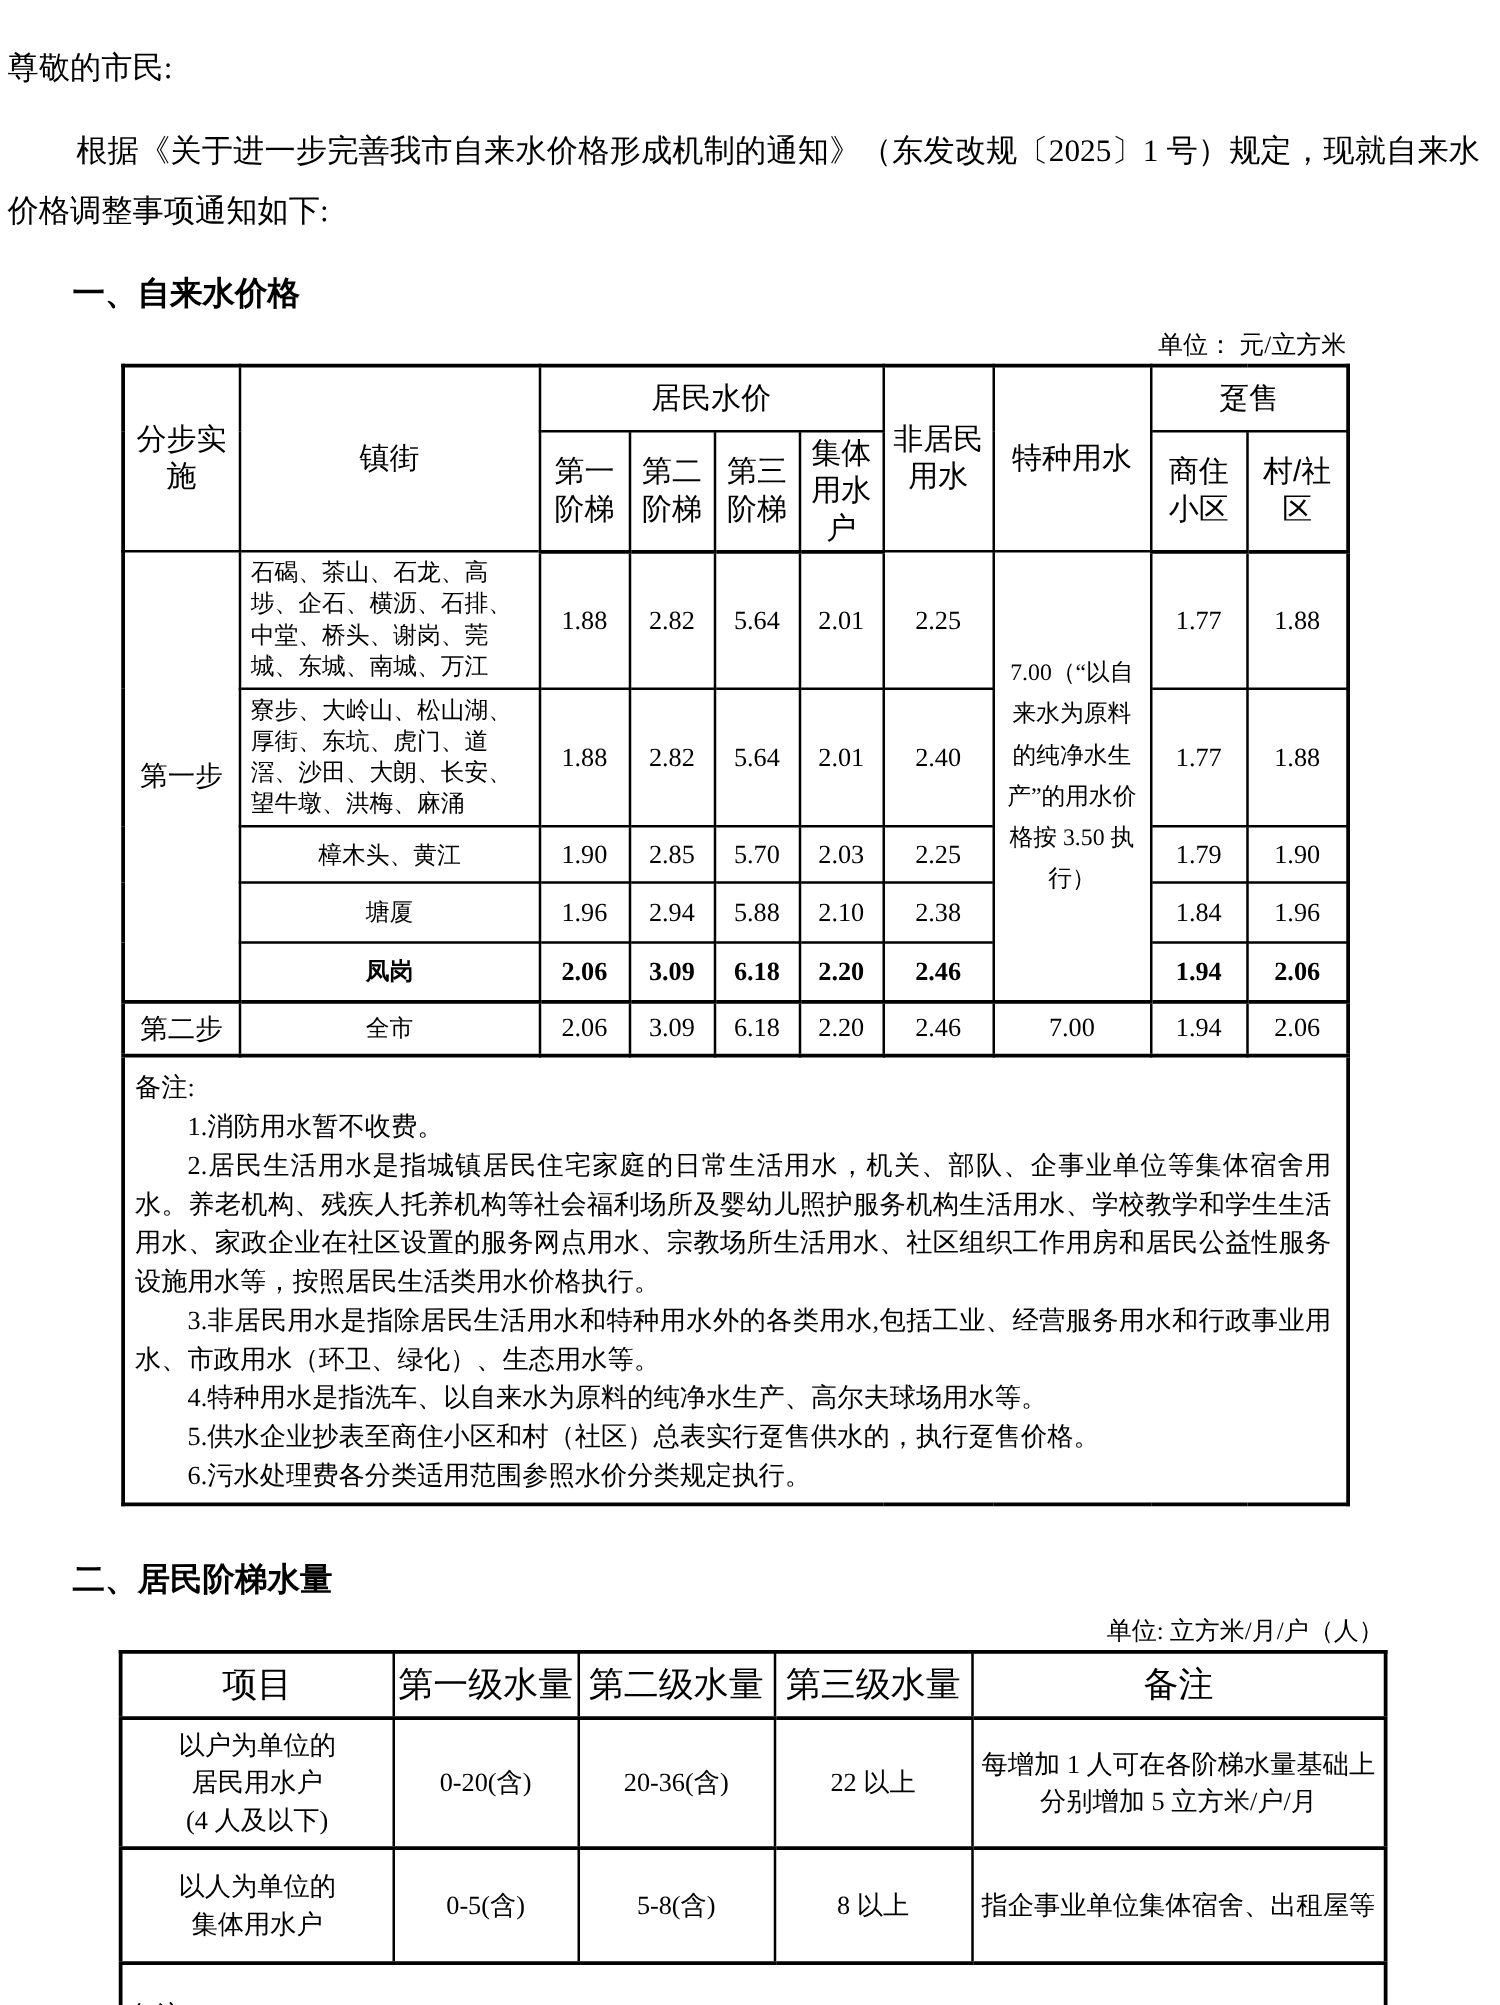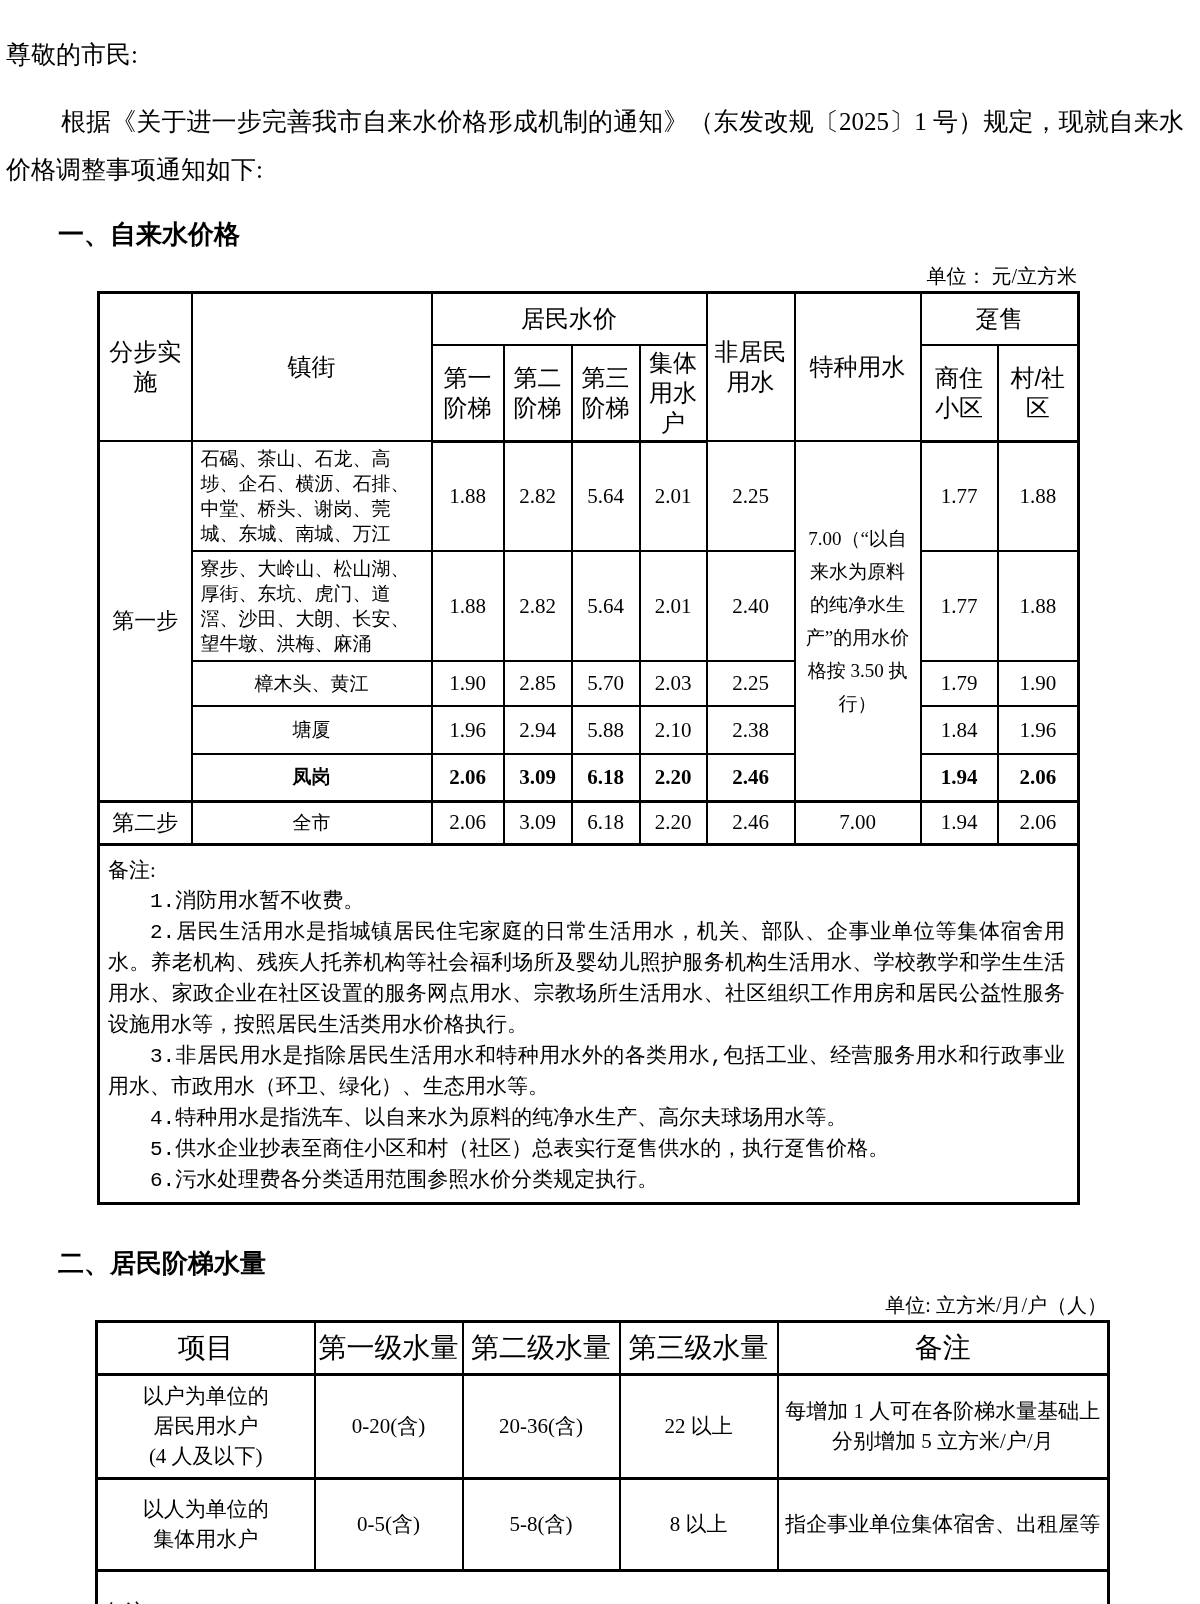--- a/index.html
+++ b/index.html
@@ -72,21 +72,21 @@
   .t1 tr.notes-row { height: 317px; }
   .t1 tr.notes-row td { border-top: 3px solid #000; }
 
   .notes-cell {
     text-align: left; vertical-align: top;
     padding: 8px 12px 6px 8px;
   }
   .notes-title { font-size: 21px; line-height: 32px; }
   .note-item {
     font-size: 21px; line-height: 31px;
-    text-indent: 2em; text-align: justify; font-family: Liberation Mono, monospace;
+    text-indent: 2em; text-align: justify;
   }
 
   
   .t2 { width: 1012px; margin-left: 95px; }
   .t2 thead th {
     font-family: "Liberation Sans", "DejaVu Sans", sans-serif;
     font-weight: normal; font-size: 28px;
     border-bottom: 3px solid #000;
   }
   .t2 thead tr { height: 53px; }

